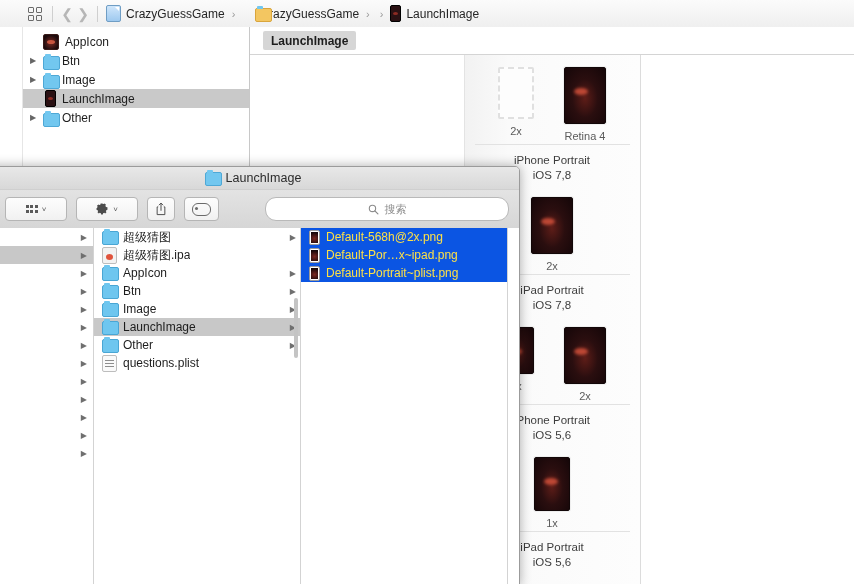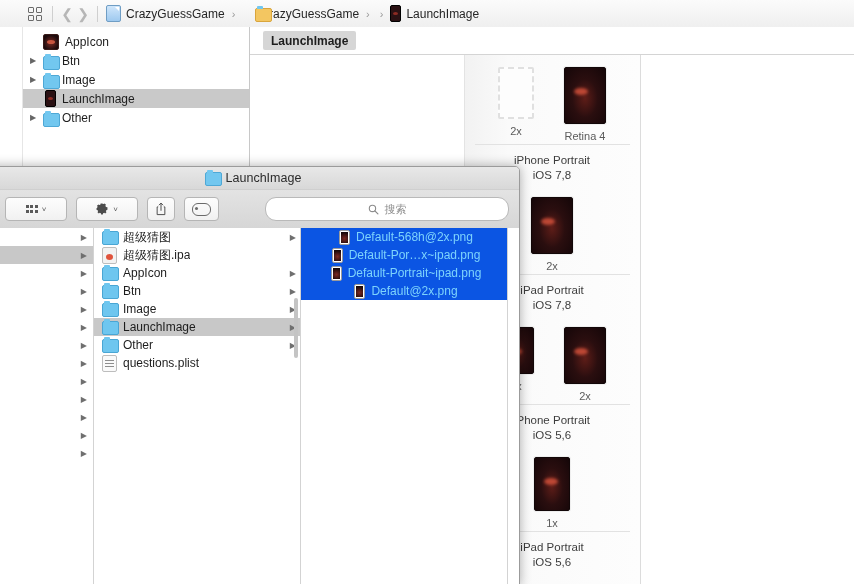--- a/index.html
+++ b/index.html
@@ -92,21 +92,21 @@
   .f-search .mag{width:11px;height:11px;color:#8c8c8c;}
   .f-search .ph{font-size:11px;color:#8d8d8d;}
 
   .f-cols{position:absolute;left:0;top:61px;right:0;bottom:0;display:flex;background:#fff;}
   .fcol{height:100%;border-right:1px solid #d3d3d3;background:#fff;overflow:hidden;position:relative;}
   .c1{width:106px;}
   .c2{width:206px;}
   .c3{width:206px;}
   .frow{height:18px;display:flex;align-items:center;padding:0 4px 0 8px;font-size:12px;color:#1d1d1d;white-space:nowrap;}
   .frow.gsel{background:#c8c8c8;}
-  .frow.bsel{background:#0b55e3;color:#7dd3fc;justify-content:center;}
+  .frow.bsel{background:#0b55e3;color:#fde047;}
   .frow .fico{flex:none;margin-right:6px;position:relative;}
   .fi-folder{width:15px;height:12px;background:#6ec6ef;border:1px solid #49a6d4;border-radius:2px;}
   .fi-folder:before{content:"";position:absolute;left:1px;top:-3px;width:6px;height:3px;background:#6ec6ef;border-radius:1px 1px 0 0;}
   .fi-ipa{width:13px;height:15px;background:#f2f2f2;border:1px solid #bdbdbd;border-radius:2px;}
   .fi-ipa:after{content:"";position:absolute;left:3px;top:6px;width:7px;height:6px;border-radius:50%;background:#e0533c;}
   .fi-plist{width:13px;height:15px;background:#fafafa;border:1px solid #bdbdbd;border-radius:2px;}
   .fi-plist:after{content:"";position:absolute;left:2px;top:4px;right:2px;bottom:3px;background:repeating-linear-gradient(180deg,#8e8e8e 0 1px,transparent 1px 3px);}
   .fi-png{width:11px;height:15px;background:#fff;border:1px solid #9a9a9a;border-radius:2px;padding:1px;box-sizing:border-box;}
   .fi-png i{display:block;width:100%;height:100%;background:radial-gradient(circle at 50% 60%,#7e2a22,#180809 80%);}
   .frow .farrow{margin-left:auto;font-size:8px;color:#6f6f6f;}
@@ -435,23 +435,17 @@
         <div class="frow bsel">
           <span class="fico fi-png">
             <i></i>
           </span>
           <span class="fname">Default-Por…x~ipad.png</span>
         </div>
         <div class="frow bsel">
           <span class="fico fi-png">
             <i></i>
           </span>
-          <span class="fname">Default-Portrait~ipad.png</span>
-        </div>
-        <div class="frow bsel">
-          <span class="fico fi-png">
-            <i></i>
-          </span>
-          <span class="fname">Default@2x.png</span>
+          <span class="fname">Default-Portrait~plist.png</span>
         </div>
       </div>
   </div>
 </div>
 
 </body></html>

